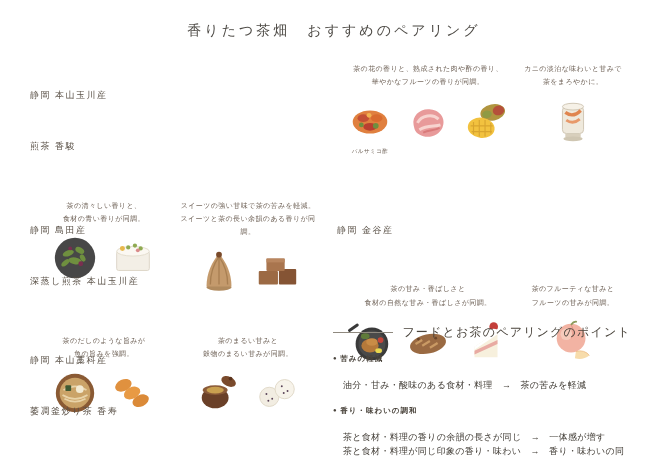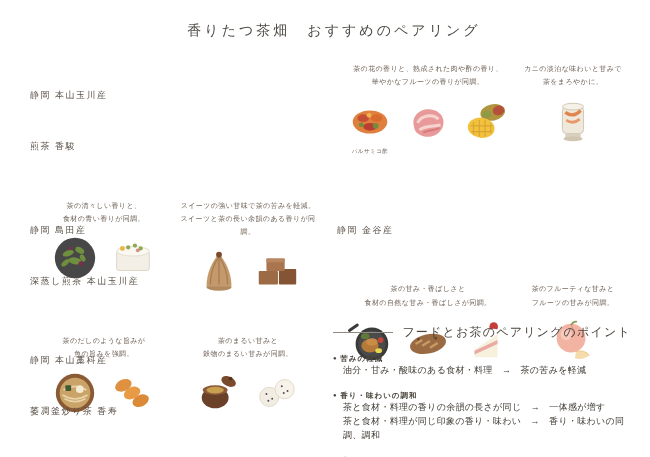--- a/index.html
+++ b/index.html
@@ -17,21 +17,21 @@
   .food{display:flex;flex-direction:column;align-items:center;}
   .food svg{width:48px;height:48px;display:block;}
   .food-caption{font-size:5.5px;color:#6e6156;margin-top:2px;letter-spacing:.5px;}
   
   .points-header{display:flex;align-items:center;font-size:12px;letter-spacing:1.2px;color:#4a443c;}
   .points-header .rule{flex:1;height:1px;background:#8f897f;margin-right:9px;}
   .point{margin-top:13px;}
   .point-title{font-size:7.5px;letter-spacing:1px;color:#4a443c;font-weight:bold;}
   .point-title::before{content:"● ";font-size:6px;vertical-align:1px;}
   .point-lines div{font-size:9px;color:#3f3a33;line-height:1.55;margin-left:10px;letter-spacing:.3px;}
-  .point-lines{margin-top:0;}
+  .point-lines{margin-top:15px;}
 </style>
 </head>
 <body>
 
 <div class="page">
 
   <div class="title">香りたつ茶畑　おすすめのペアリング</div>
 
   <div class="section" style="left:30px;top:53px;width:288px;">
     <div class="sec-label">

